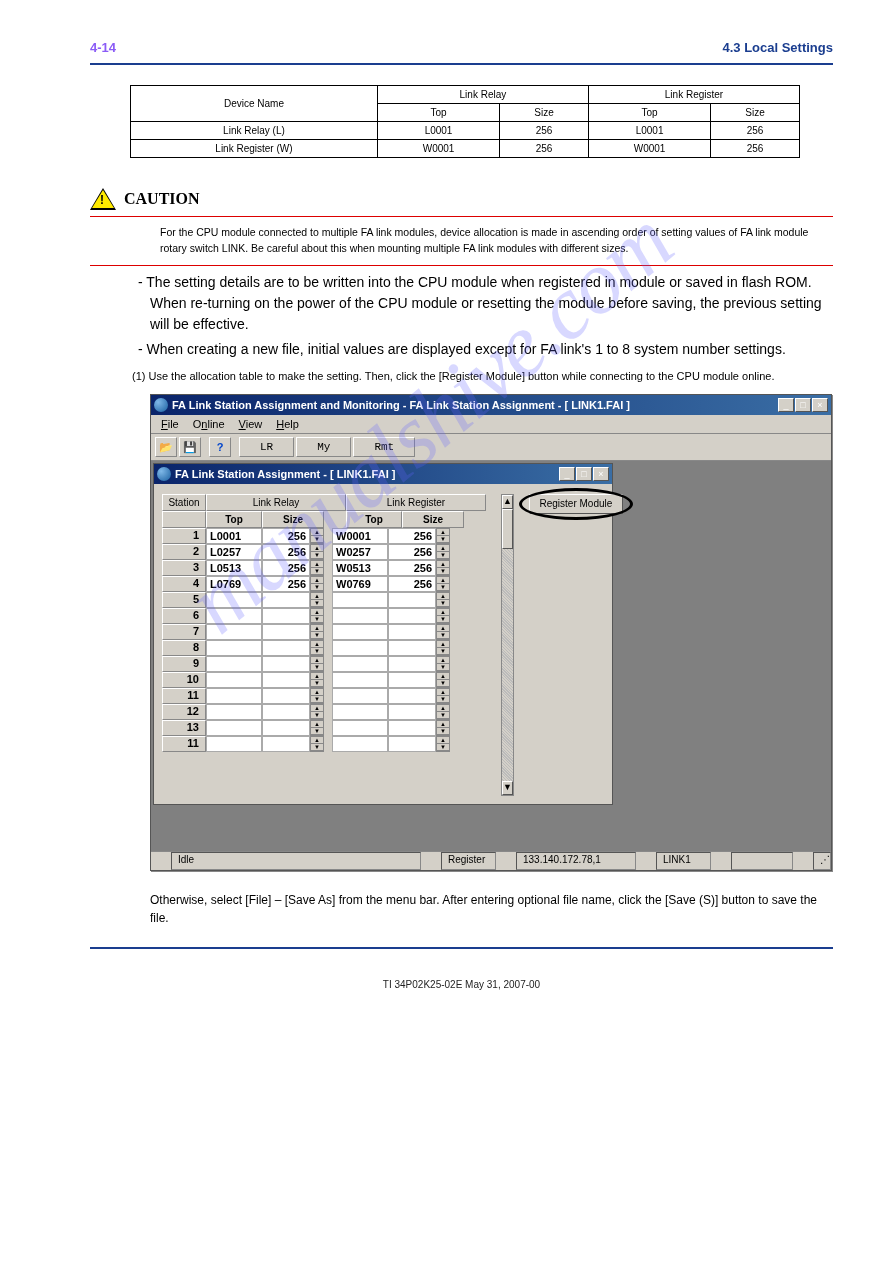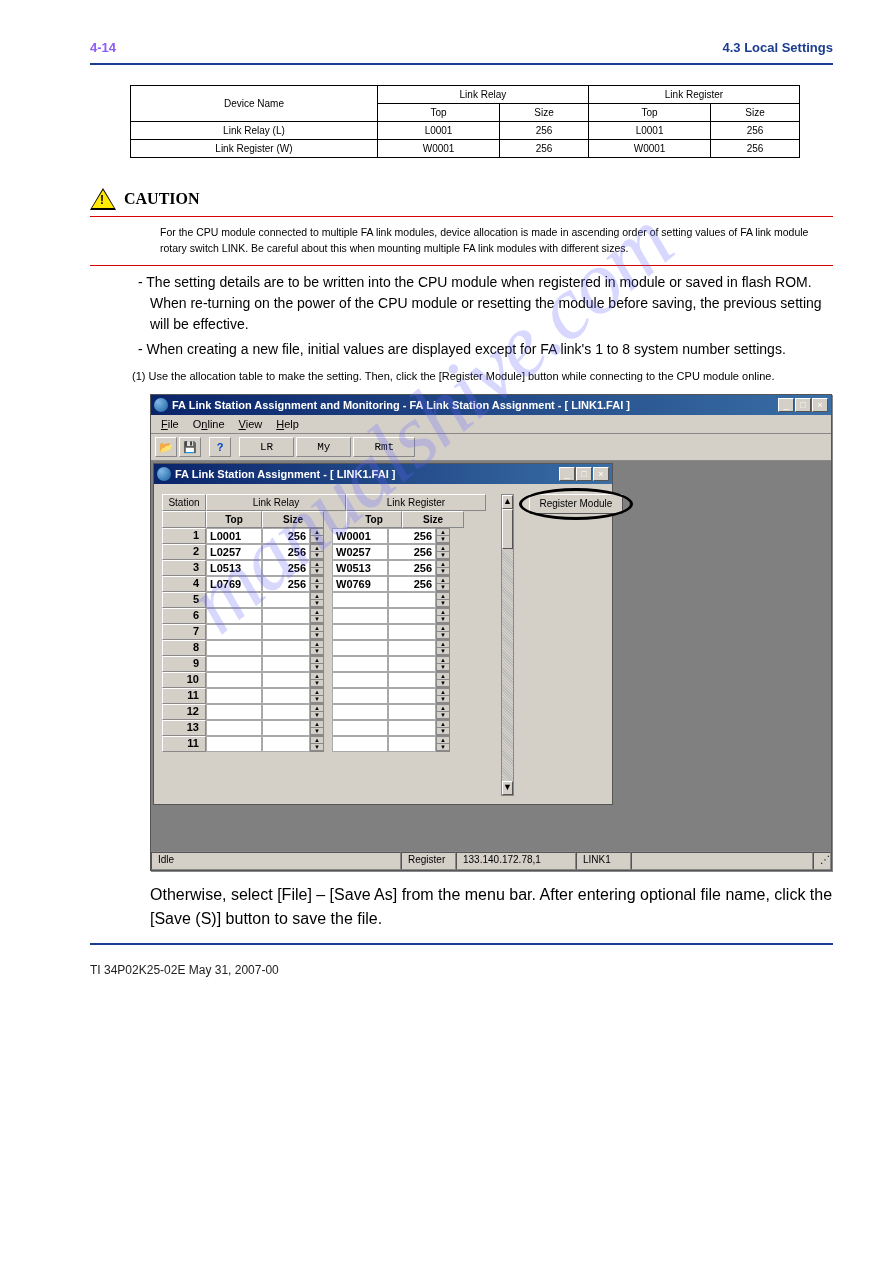--- a/index.html
+++ b/index.html
@@ -23,21 +23,21 @@
 .tri::after { content: ""; position: absolute; top: 2px; left: -11px; width: 0; height: 0; border-left: 11px solid transparent; border-right: 11px solid transparent; border-bottom: 18px solid #ffea00; }
 .tri .bang { position: absolute; top: 5px; left: -3px; font-weight: bold; font-size: 12px; z-index: 2; }
 .caution-lbl { font-family: "Comic Sans MS", cursive; font-weight: bold; font-size: 16px; }
 .caution-body { margin: 8px 0 8px 70px; font-size: 10.5px; line-height: 1.5; }
 
 
 .h4 { font-size: 13px; font-weight: bold; margin: 28px 0 10px 0; }
 .bullet { font-size: 14px; line-height: 1.5; padding-left: 60px; text-indent: -12px; margin: 4px 0; }
 .bullet::before { content: "- "; }
 .step { font-size: 11px; line-height: 1.5; padding-left: 60px; text-indent: -18px; margin: 8px 0; }
-.plain { font-size: 16px; line-height: 1.5; padding-left: 60px; margin: 12px 0; }
+.plain { font-size: 12px; line-height: 1.5; padding-left: 60px; margin: 20px 0; }
 
 
 .app { margin: 10px 0 10px 60px; width: 682px; border: 1px solid #555; background: #d4d0c8; font-family: Tahoma, sans-serif; font-size: 11px; box-shadow: 1px 1px 0 #888; }
 .tbar { background: linear-gradient(to right, #0a246a, #3a6ea5); color: #fff; display: flex; align-items: center; padding: 2px 3px; height: 20px; }
 .tbar .ico { width: 14px; height: 14px; border-radius: 50%; background: radial-gradient(circle at 30% 30%, #7fb8e8, #1a5fa0); margin-right: 4px; display: inline-block; }
 .tbar .ttl { flex: 1; font-weight: bold; font-size: 11px; }
 .winbtns { display: flex; gap: 1px; }
 .winbtn { width: 16px; height: 14px; background: #d4d0c8; border: 1px solid #fff; border-right-color: #555; border-bottom-color: #555; font-size: 9px; text-align: center; line-height: 12px; font-family: Arial; }
 .menubar { display: flex; gap: 2px; padding: 2px 4px; background: #d4d0c8; border-bottom: 1px solid #888; }
 .menubar span { padding: 1px 6px; }
@@ -64,26 +64,26 @@
 .spin { width: 14px; background: #d4d0c8; border: 1px solid #888; display: flex; flex-direction: column; }
 .spin div { flex: 1; font-size: 6px; text-align: center; line-height: 6px; border-bottom: 1px solid #888; }
 .sb { width: 16px; background: #d4d0c8; border: 1px solid #888; display: flex; flex-direction: column; }
 .sb .ar { height: 14px; text-align: center; font-size: 9px; border: 1px solid #fff; border-right-color: #555; border-bottom-color: #555; }
 .sb .thumb { height: 40px; background: #d4d0c8; border: 1px solid #fff; border-right-color: #555; border-bottom-color: #555; margin-top: 0; }
 .sb .track { flex: 1; background: repeating-linear-gradient(45deg,#d4d0c8,#d4d0c8 1px,#bbb 1px,#bbb 2px); }
 .regbtn-wrap { position: relative; }
 .regbtn { width: 94px; height: 20px; background: #d4d0c8; border: 1px solid #fff; border-right-color: #555; border-bottom-color: #555; font-size: 10px; text-align: center; line-height: 18px; }
 .oval { position: absolute; left: -10px; top: -6px; width: 114px; height: 32px; border: 3px solid #000; border-radius: 50%; }
 .status { display: flex; border-top: 1px solid #888; background: #d4d0c8; height: 19px; }
-.scell { border: 1px solid #888; border-top-color: #555; border-left-color: #555; padding: 1px 6px; font-size: 10px; }
+.scell { border: 1px solid #888; border-top-color: #555; border-left-color: #555; padding: 1px 6px; font-size: 10px; margin-left: 20px; }
 
 
 .wm { position: absolute; left: 130px; top: 370px; font-size: 90px; color: rgba(100,100,255,0.25); font-style: italic; transform: rotate(-40deg); pointer-events: none; font-family: "Times New Roman", serif; letter-spacing: -2px; z-index: 5; }
 
-.footer { margin-top: 18px; font-size: 12px; text-align: left; color: #222; }
+.footer { margin-top: 30px; font-size: 10px; text-align: center; color: #222; }
 </style>
 </head>
 <body>
 
 <div class="wm">manualshive.com</div>
 
 <div class="page">
 
   <div class="sec-hdr">
     <span class="pg">4-14</span>

